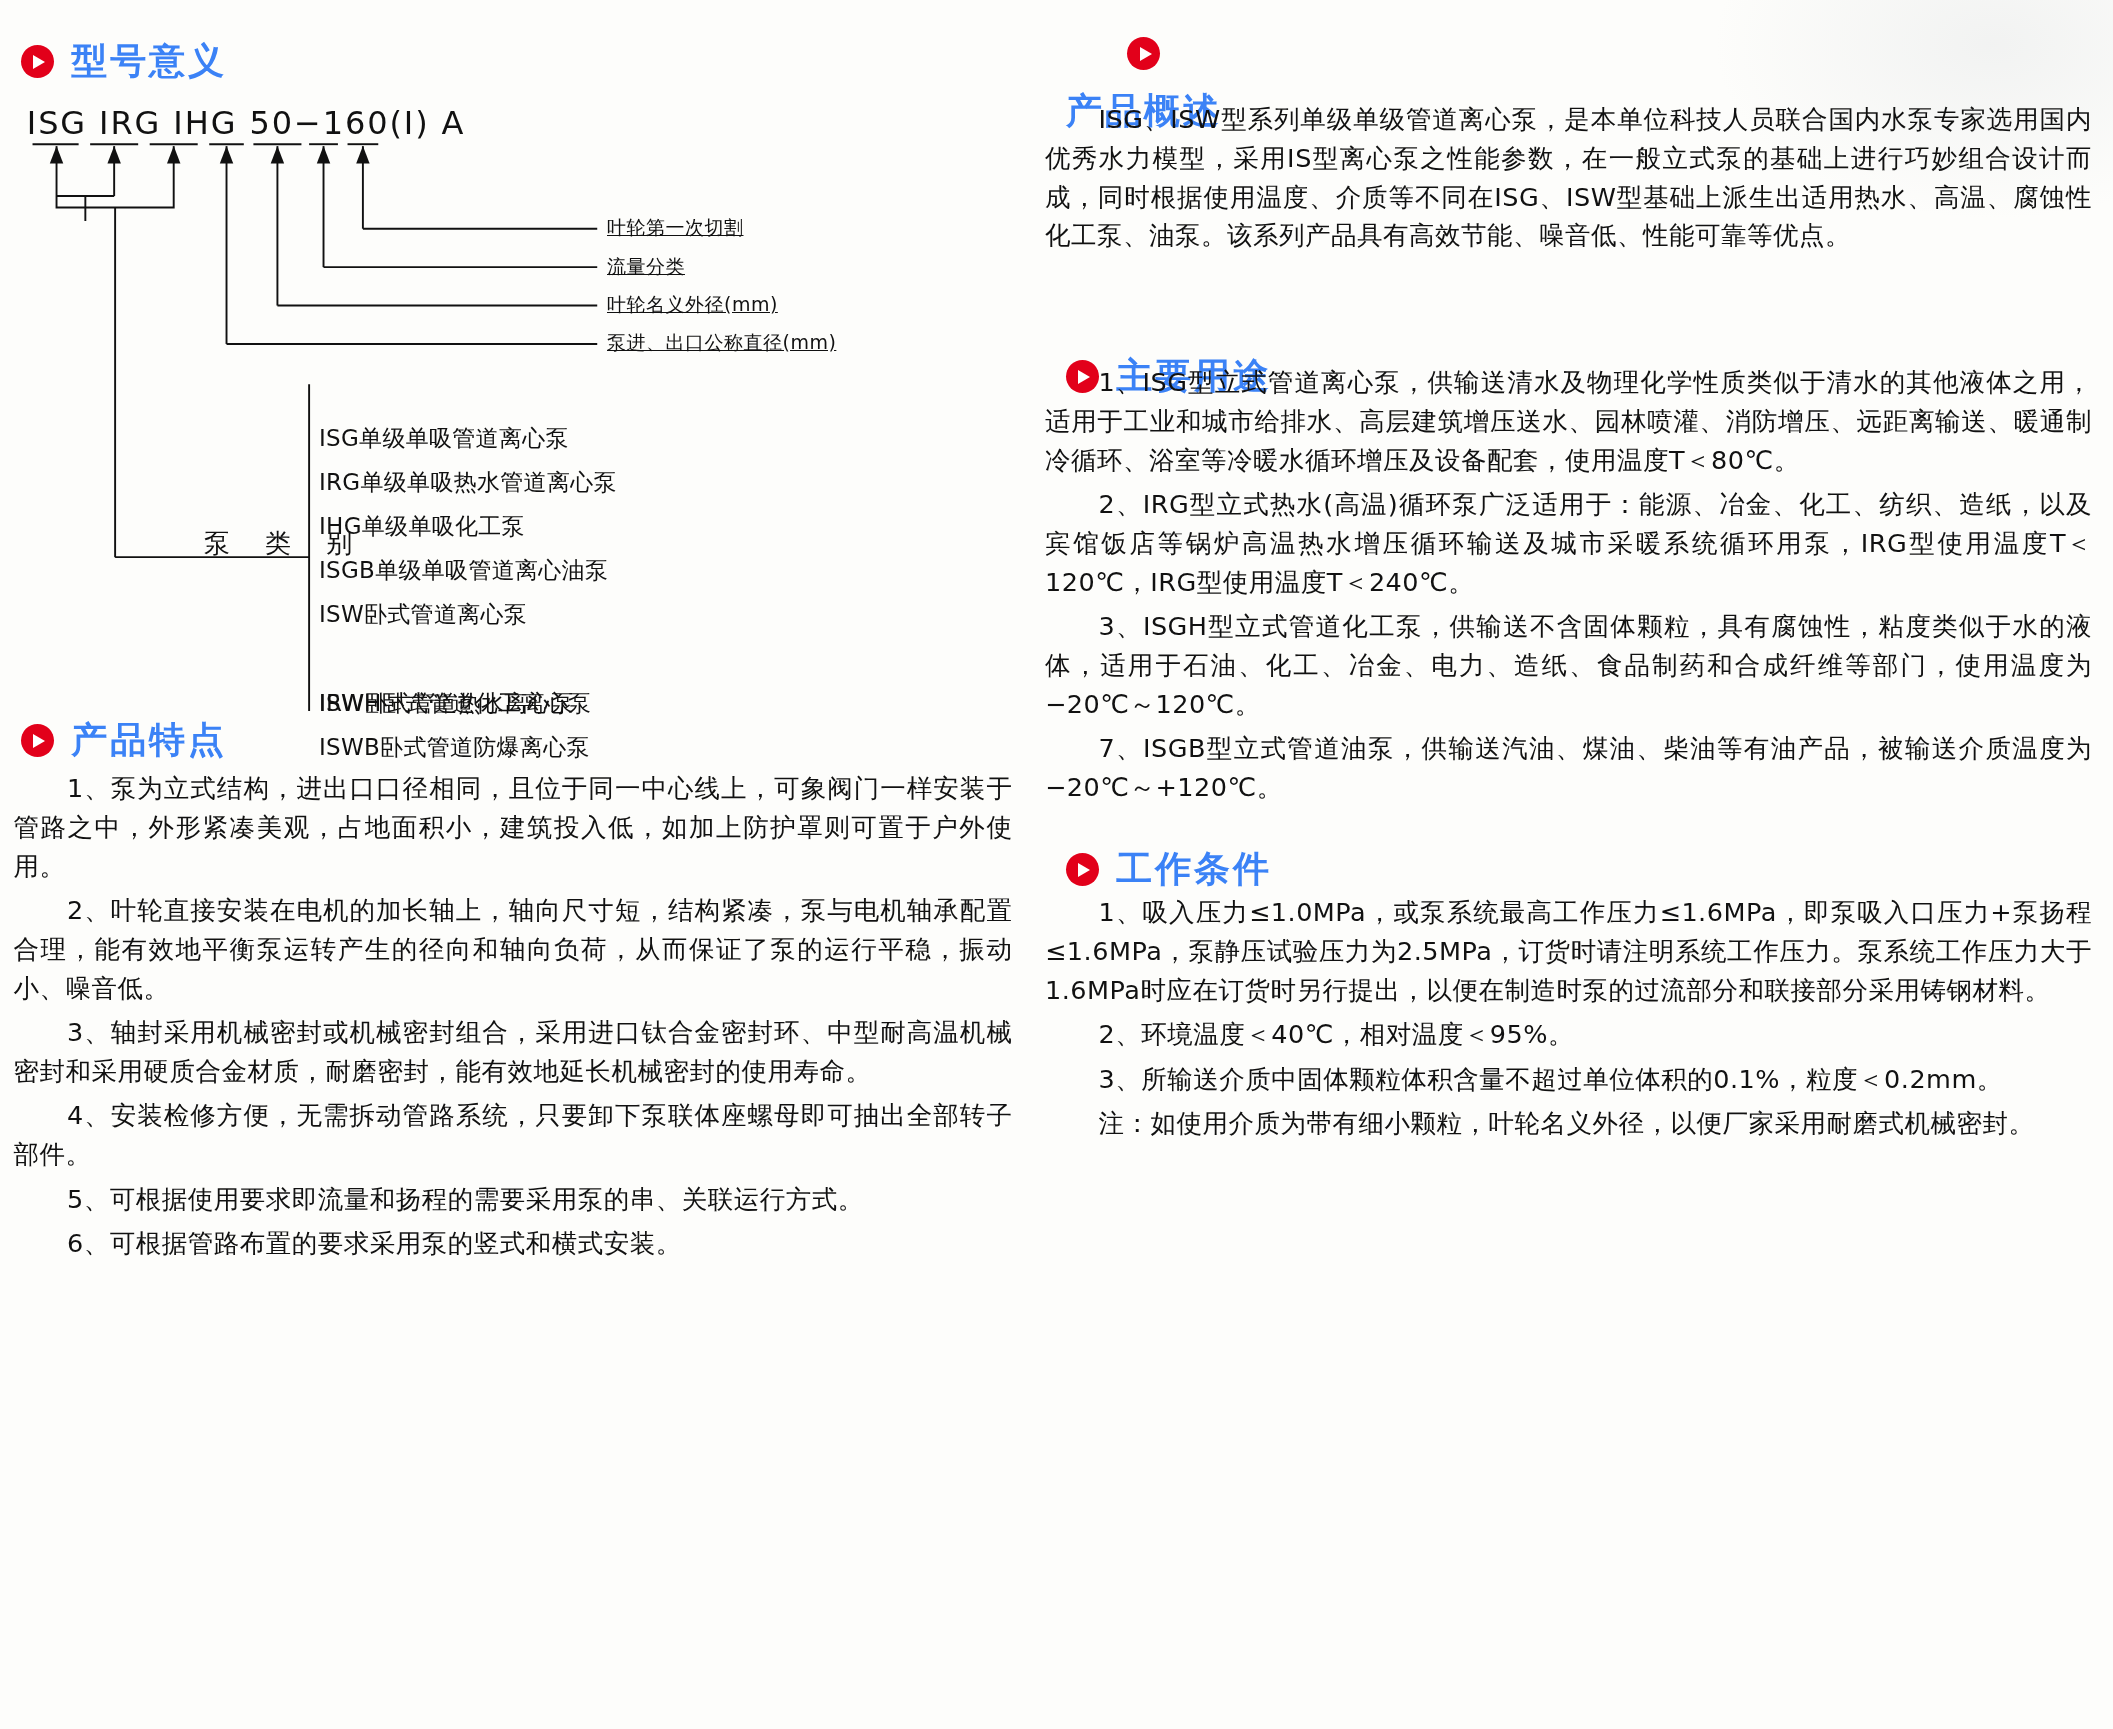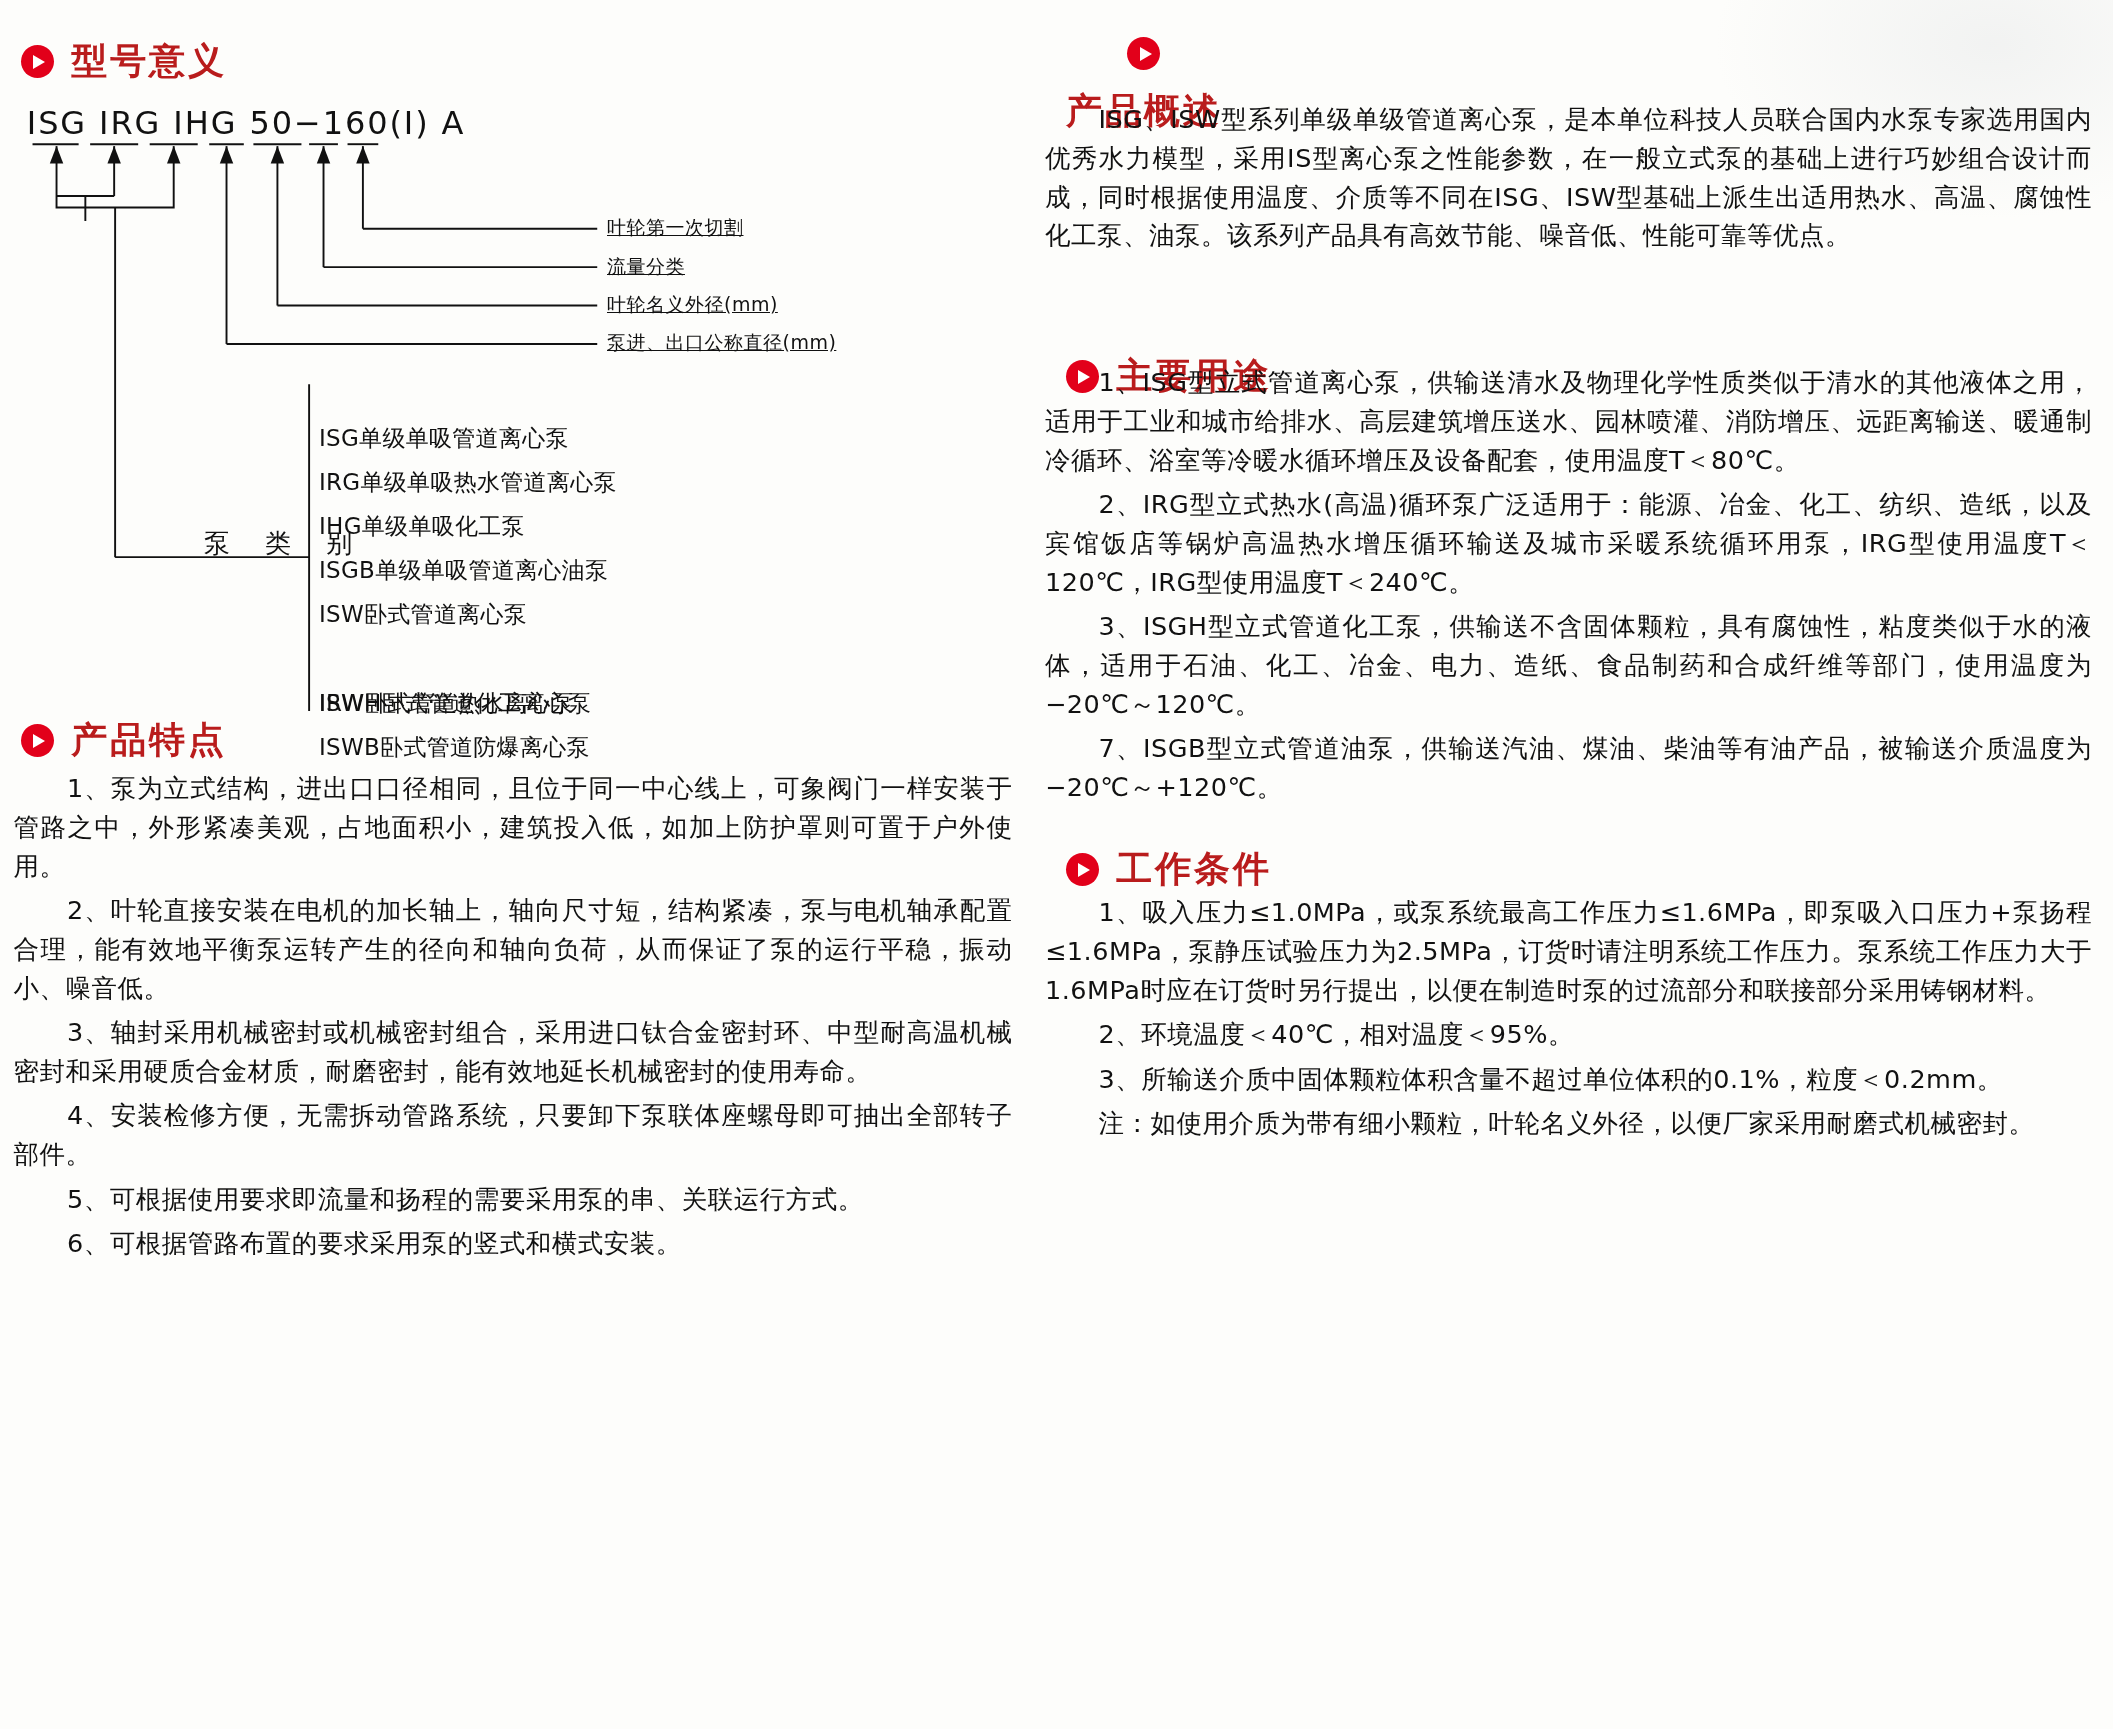--- a/index.html
+++ b/index.html
@@ -22,21 +22,21 @@
   }
   .bullet::after{
     content:"";display:block;
     width:0;height:0;
     border-left:12.5px solid #fff;
     border-top:7.7px solid transparent;
     border-bottom:7.7px solid transparent;
     margin-left:3.8px;
   }
   .sec-title{
-    font-size:36px;font-weight:bold;color:#b91c1c;
+    font-size:36px;font-weight:bold;color:#3b82f6;
     letter-spacing:2.9px;
     font-family:"DejaVu Sans","Liberation Sans",sans-serif;
   }
 
   
   .body-text p{
     margin:0 0 5.8px 0;
     font-size:25.5px;
     line-height:1.52;
     text-align:justify;

